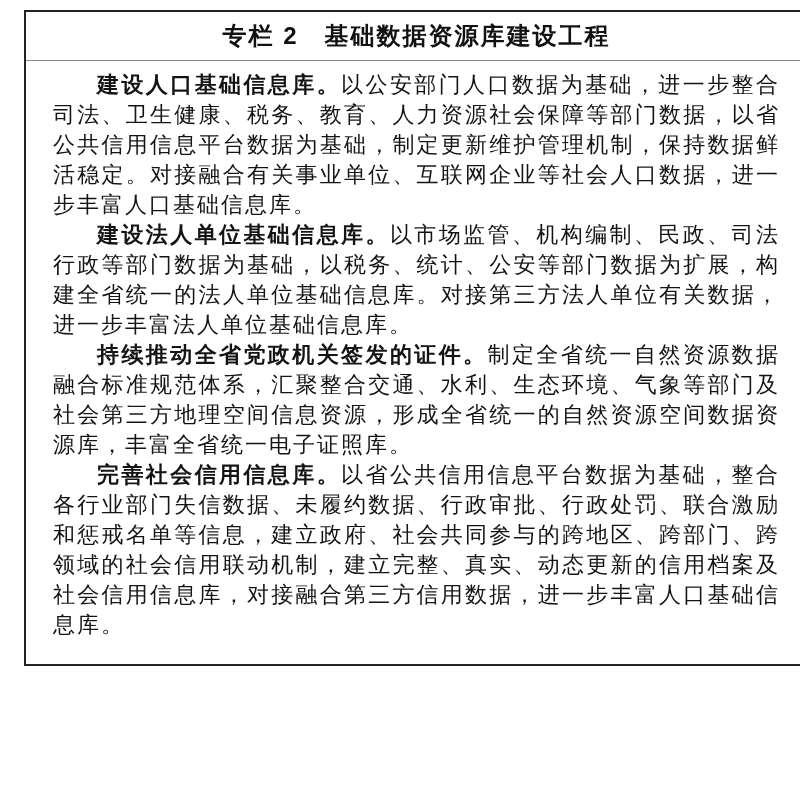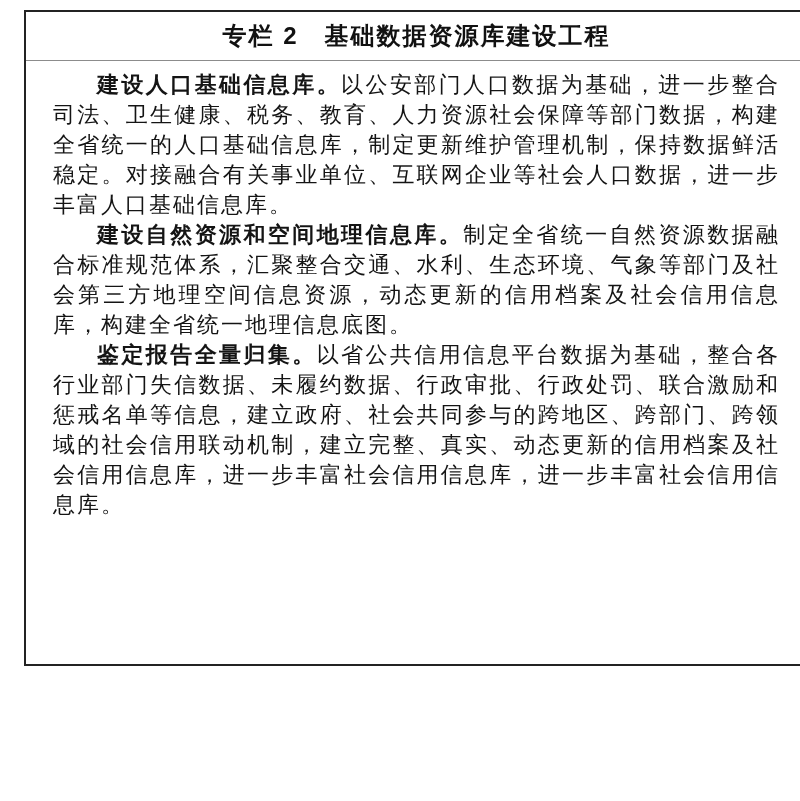--- a/index.html
+++ b/index.html
@@ -64,18 +64,19 @@
 </style>
 </head>
 <body>
 
 <div class="page">
   <div class="panel">
     <div class="panel-header">
       <h1 class="panel-title">专栏 2　基础数据资源库建设工程</h1>
     </div>
     <div class="panel-body">
-      <p class="para"><span class="lead">建设人口基础信息库。</span><span class="text">以公安部门人口数据为基础，进一步整合司法、卫生健康、税务、教育、人力资源社会保障等部门数据，构建全省统一的人口基础信息库，制定更新维护管理机制，保持数据鲜活稳定。对接融合有关事业单位、互联网企业等社会人口数据，进一步丰富人口基础信息库。</span></p>
-      <p class="para"><span class="lead">建设自然资源和空间地理信息库。</span><span class="text">制定全省统一自然资源数据融合标准规范体系，汇聚整合交通、水利、生态环境、气象等部门及社会第三方地理空间信息资源，动态更新的信用档案及社会信用信息库，构建全省统一地理信息底图。</span></p>
-      <p class="para"><span class="lead">鉴定报告全量归集。</span><span class="text">以省公共信用信息平台数据为基础，整合各行业部门失信数据、未履约数据、行政审批、行政处罚、联合激励和惩戒名单等信息，建立政府、社会共同参与的跨地区、跨部门、跨领域的社会信用联动机制，建立完整、真实、动态更新的信用档案及社会信用信息库，进一步丰富社会信用信息库，进一步丰富社会信用信息库。</span></p>
+      <p class="para"><span class="lead">建设人口基础信息库。</span><span class="text">以公安部门人口数据为基础，进一步整合司法、卫生健康、税务、教育、人力资源社会保障等部门数据，以省公共信用信息平台数据为基础，制定更新维护管理机制，保持数据鲜活稳定。对接融合有关事业单位、互联网企业等社会人口数据，进一步丰富人口基础信息库。</span></p>
+      <p class="para"><span class="lead">建设法人单位基础信息库。</span><span class="text">以市场监管、机构编制、民政、司法行政等部门数据为基础，以税务、统计、公安等部门数据为扩展，构建全省统一的法人单位基础信息库。对接第三方法人单位有关数据，进一步丰富法人单位基础信息库。</span></p>
+      <p class="para"><span class="lead">持续推动全省党政机关签发的证件。</span><span class="text">制定全省统一自然资源数据融合标准规范体系，汇聚整合交通、水利、生态环境、气象等部门及社会第三方地理空间信息资源，形成全省统一的自然资源空间数据资源库，丰富全省统一电子证照库。</span></p>
+      <p class="para"><span class="lead">完善社会信用信息库。</span><span class="text">以省公共信用信息平台数据为基础，整合各行业部门失信数据、未履约数据、行政审批、行政处罚、联合激励和惩戒名单等信息，建立政府、社会共同参与的跨地区、跨部门、跨领域的社会信用联动机制，建立完整、真实、动态更新的信用档案及社会信用信息库，对接融合第三方信用数据，进一步丰富人口基础信息库。</span></p>
     </div>
   </div>
 </div>
 
 </body></html>

